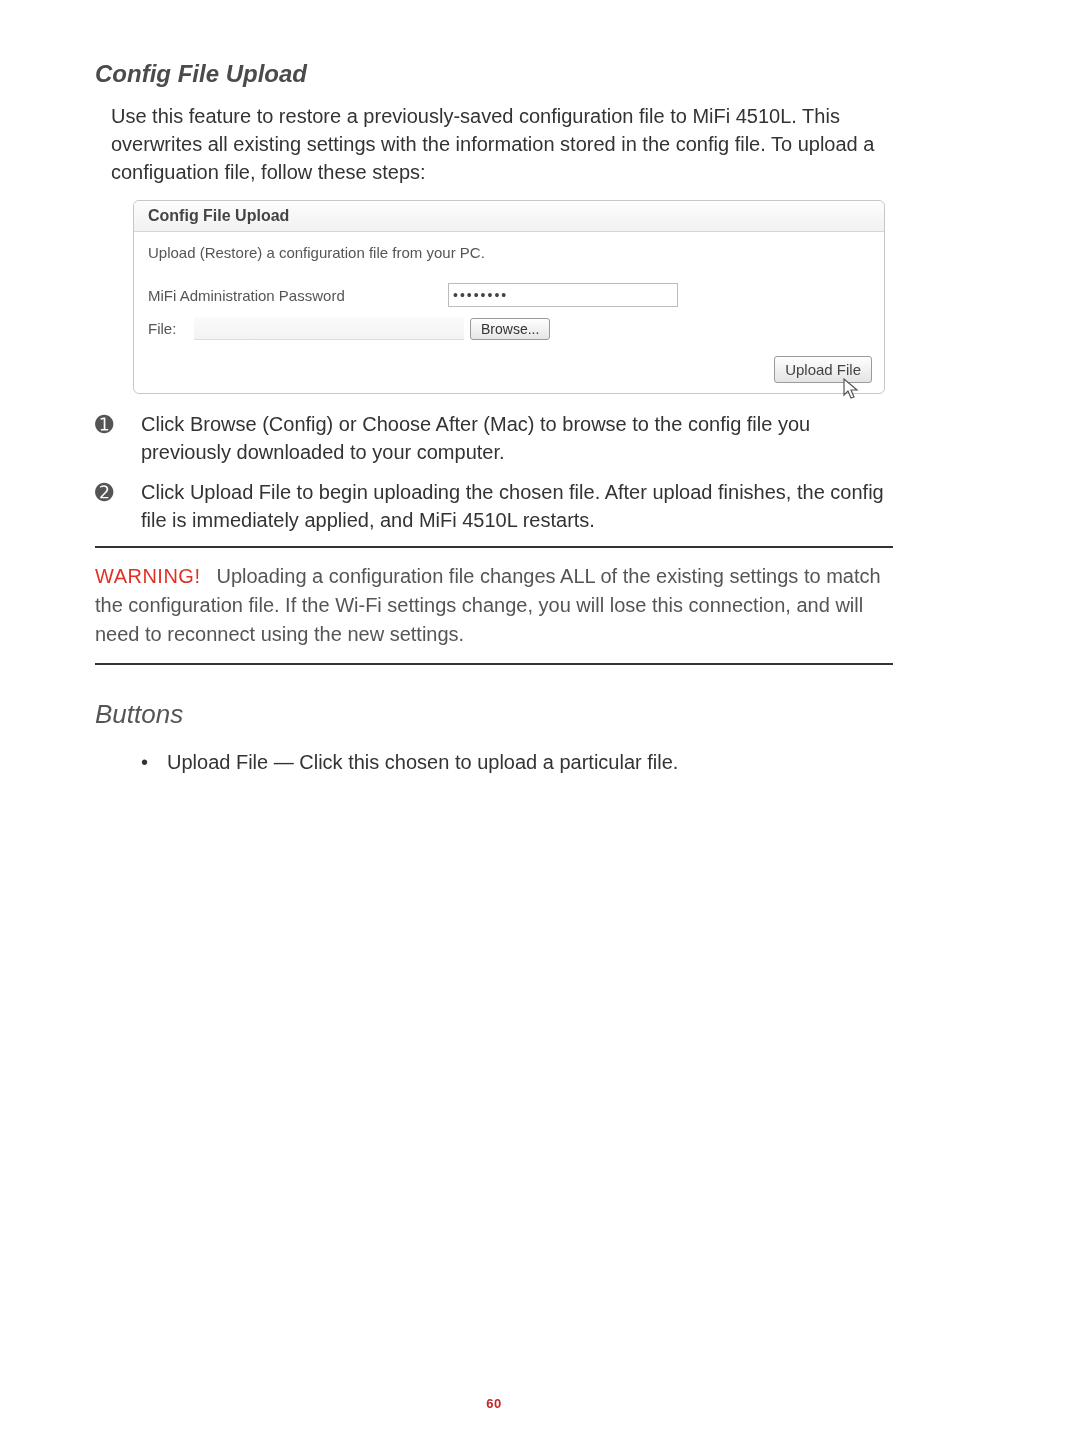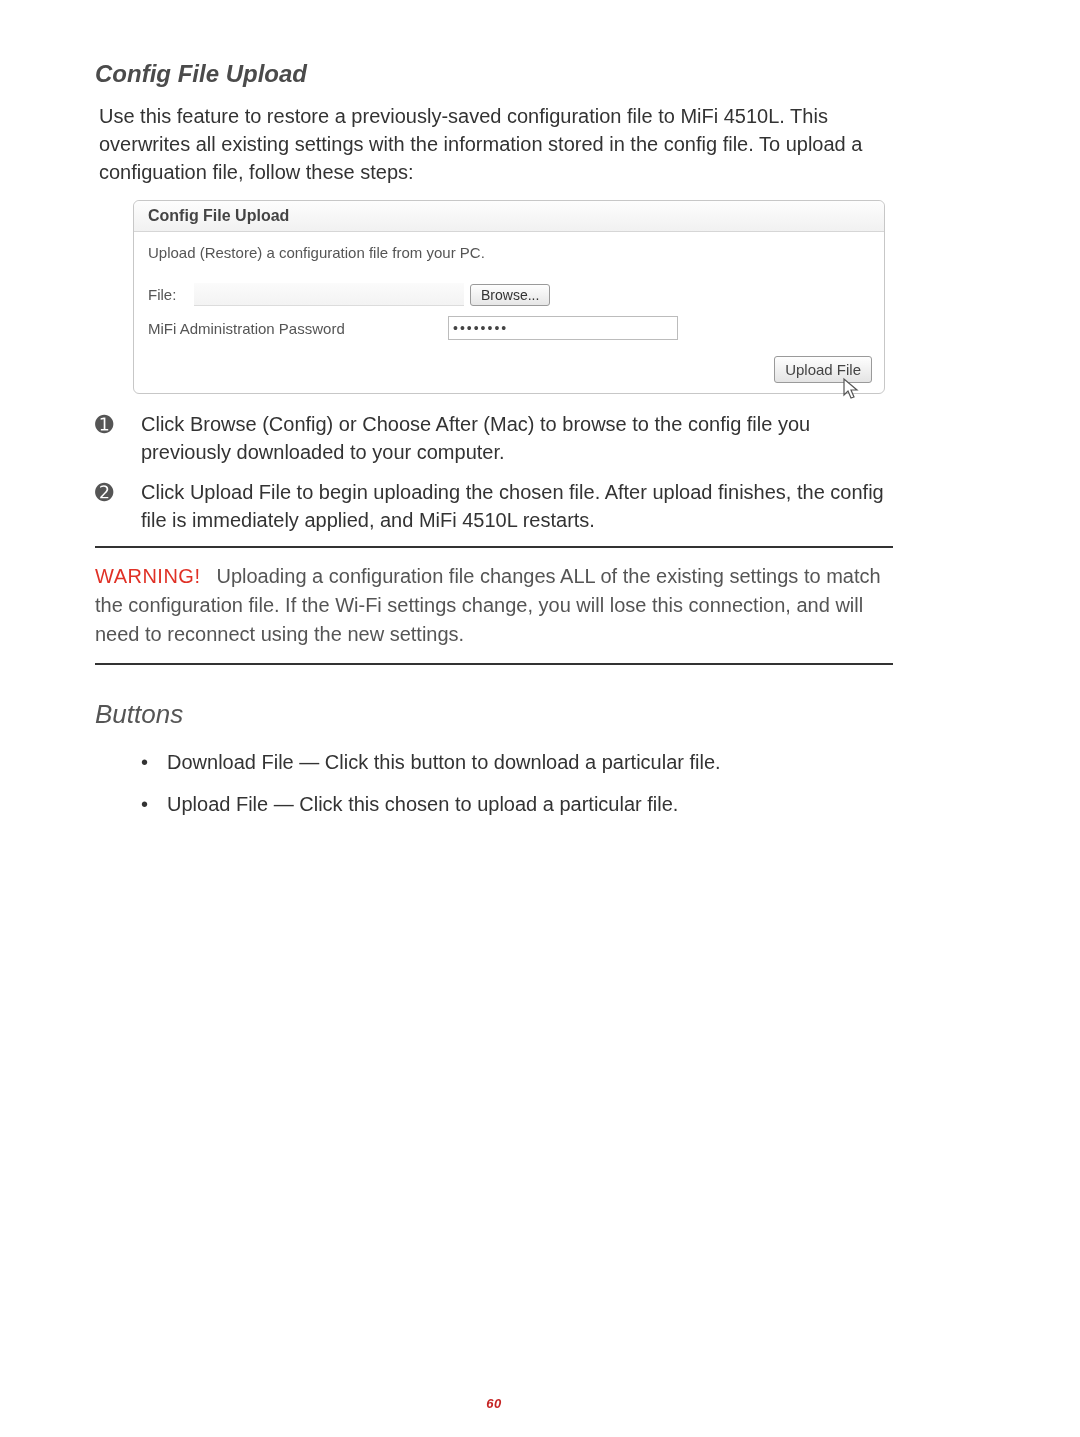--- a/index.html
+++ b/index.html
@@ -29,21 +29,21 @@
     font-style: italic;
     font-weight: 400;
     font-size: 26px;
     color: #555;
     margin: 34px 0 18px 0;
   }
   .body-text {
     font-size: 20px;
     line-height: 1.4;
     color: #333;
-    margin: 0 0 14px 4px;
+    margin: 0 0 14px 16px;
   }
   .bold { font-weight: 400; margin-top: 45px; }
 
   
   .panel-wrap {
     margin: 10px 0 16px 38px;
     width: 750px;
     border: 1px solid #c7c7c7;
     border-radius: 6px;
     font-family: Arial, sans-serif;
@@ -175,44 +175,43 @@
   .page-number {
     position: absolute;
     bottom: 26px;
     left: 0;
     width: 100%;
     text-align: center;
     font-size: 13px;
     font-weight: 700;
     color: #c52424;
     letter-spacing: .5px;
-    font-style: italic;
   }
 </style>
 </head>
 <body>
 
 <div class="page">
 
   <h2 class="h-section">Config File Upload</h2>
 
   <p class="body-text">Use this feature to restore a previously-saved configuration file to MiFi 4510L. This overwrites all existing settings with the information stored in the config file. To upload a configuation file, follow these steps:</p>
 
   <div class="panel-wrap">
     <div class="panel-header">Config File Upload</div>
     <div class="panel-body">
       <div class="desc">Upload (Restore) a configuration file from your PC.</div>
       <div class="row">
+        <div class="lbl">MiFi Administration Password</div>
+        <div class="pw-box">••••••••</div>
+      </div>
+      <div class="row">
         <div class="lbl" style="width:46px">File:</div>
         <div class="file-slot"></div>
         <button class="win-btn">Browse...</button>
-      </div>
-      <div class="row">
-        <div class="lbl">MiFi Administration Password</div>
-        <div class="pw-box">••••••••</div>
       </div>
     </div>
     <div class="panel-footer">
       <button class="upload-btn">Upload File</button>
       <svg class="cursor-svg" viewBox="0 0 20 24">
         <path d="M2 2 L2 18 L6 14 L9 21 L12 20 L9 13 L15 13 Z" fill="#fff" stroke="#555" stroke-width="1.2"></path>
       </svg>
     </div>
   </div>
 
@@ -233,21 +232,18 @@
 
   <hr class="rule">
   <div class="warning-block">
     <span class="warn-label">WARNING!</span><span>Uploading a configuration file changes ALL of the existing settings to match the configuration file. If the Wi-Fi settings change, you will lose this connection, and will need to reconnect using the new settings.</span>
   </div>
   <hr class="rule">
 
   <h3 class="h-sub">Buttons</h3>
   <ul class="btn-list">
     <li>
-      <span class="bold">Download File</span><span> — Click this button to download a particular file.</span>
-    </li>
-    <li>
       <span class="bold">Upload File</span><span> — Click this chosen to upload a particular file.</span>
     </li>
   </ul>
 
   <div class="page-number">60</div>
 </div>
 
 </body></html>

